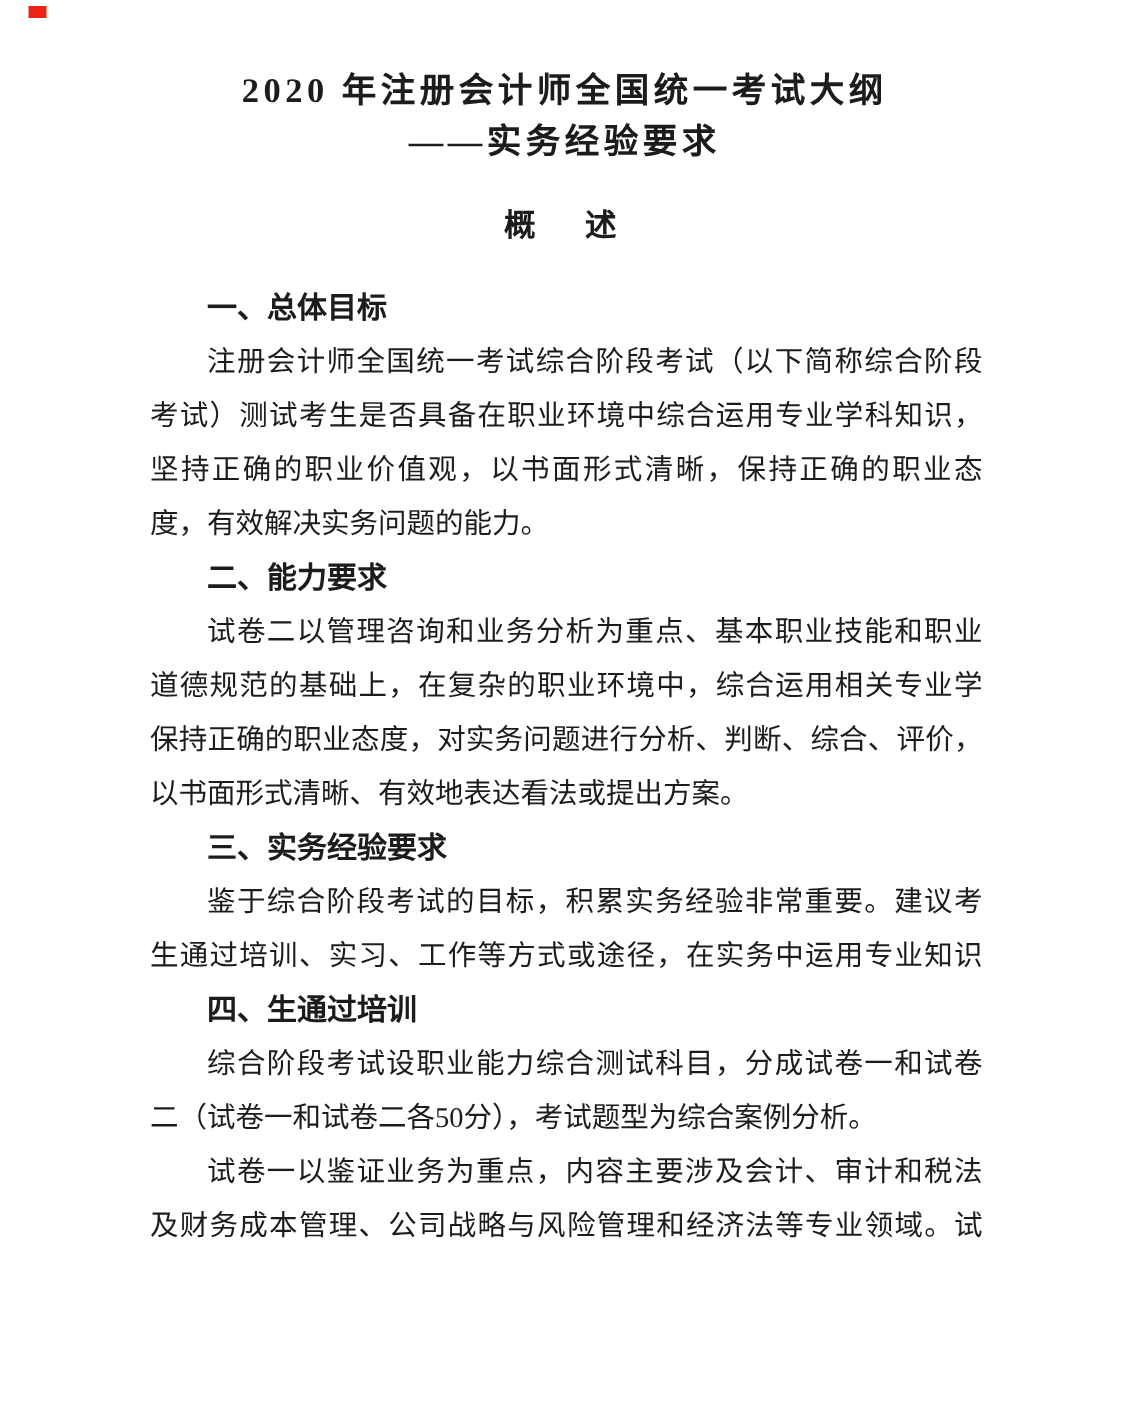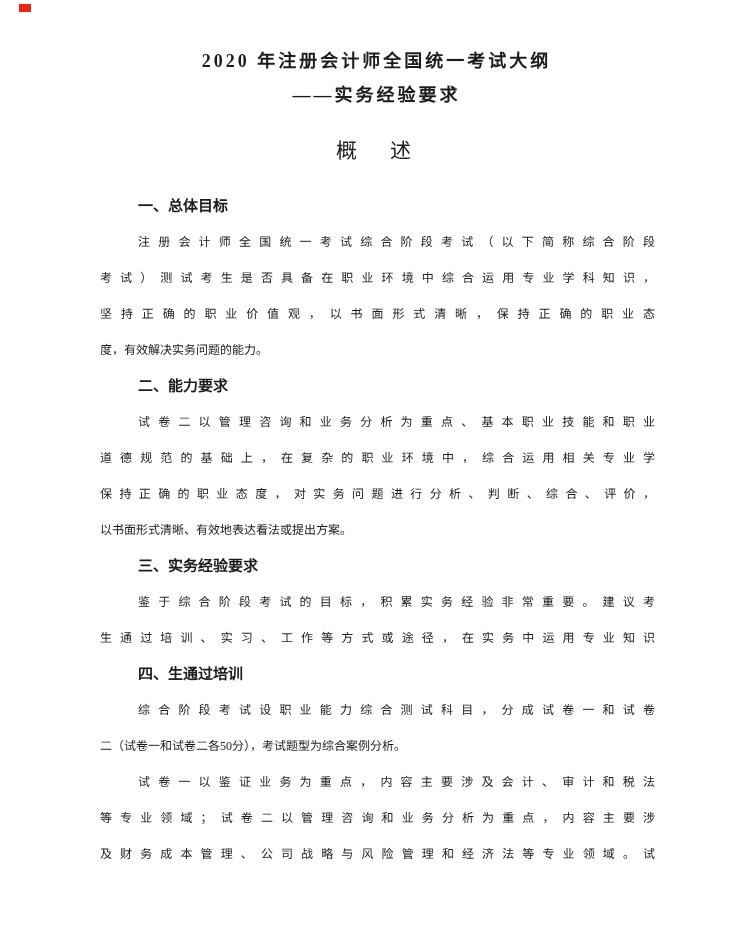--- a/index.html
+++ b/index.html
@@ -26,52 +26,52 @@
   }
   .header {
     position: absolute;
     left: 0;
     top: 44px;
     width: 753px;
     text-align: center;
   }
   .title-line {
     font-weight: 700;
-    font-size: 18px;
+    font-size: 23px;
     line-height: 34px;
     letter-spacing: 3px;
     white-space: nowrap;
   }
   .overview {
     margin-top: 24px;
-    font-weight: 400;
+    font-weight: 700;
     font-size: 21px;
     letter-spacing: 6px;
     line-height: 30px;
     font-family: "Liberation Sans", "DejaVu Sans", sans-serif;
   }
   .content {
     position: absolute;
     left: 100px;
     top: 188px;
     width: 555px;
   }
   .slot {
     height: 36px;
     line-height: 36px;
     overflow: hidden;
   }
   .heading {
     font-weight: 700;
-    font-size: 15px;
+    font-size: 20px;
     padding-left: 38px;
     font-family: "Liberation Sans", "DejaVu Sans", sans-serif;
   }
   .ln {
-    font-size: 12px;
+    font-size: 19px;
     text-align: justify;
     text-align-last: justify;
   }
   .ln.first {
     text-indent: 38px;
   }
   .ln.end {
     text-align-last: left;
   }
 </style>
@@ -103,18 +103,17 @@
     <div class="slot ln end">以书面形式清晰、有效地表达看法或提出方案。</div>
 
     <div class="slot heading">三、实务经验要求</div>
     <div class="slot ln first">鉴于综合阶段考试的目标，积累实务经验非常重要。建议考</div>
     <div class="slot ln">生通过培训、实习、工作等方式或途径，在实务中运用专业知识</div>
 
     <div class="slot heading">四、生通过培训</div>
     <div class="slot ln first">综合阶段考试设职业能力综合测试科目，分成试卷一和试卷</div>
     <div class="slot ln end">二（试卷一和试卷二各50分），考试题型为综合案例分析。</div>
     <div class="slot ln first">试卷一以鉴证业务为重点，内容主要涉及会计、审计和税法</div>
-    <div class="slot ln">等专业领域；试卷二以管理咨询和业务分析为重点，内容主要涉</div>
     <div class="slot ln">及财务成本管理、公司战略与风险管理和经济法等专业领域。试</div>
 
   </div>
 
 </div>
 
 </body></html>

